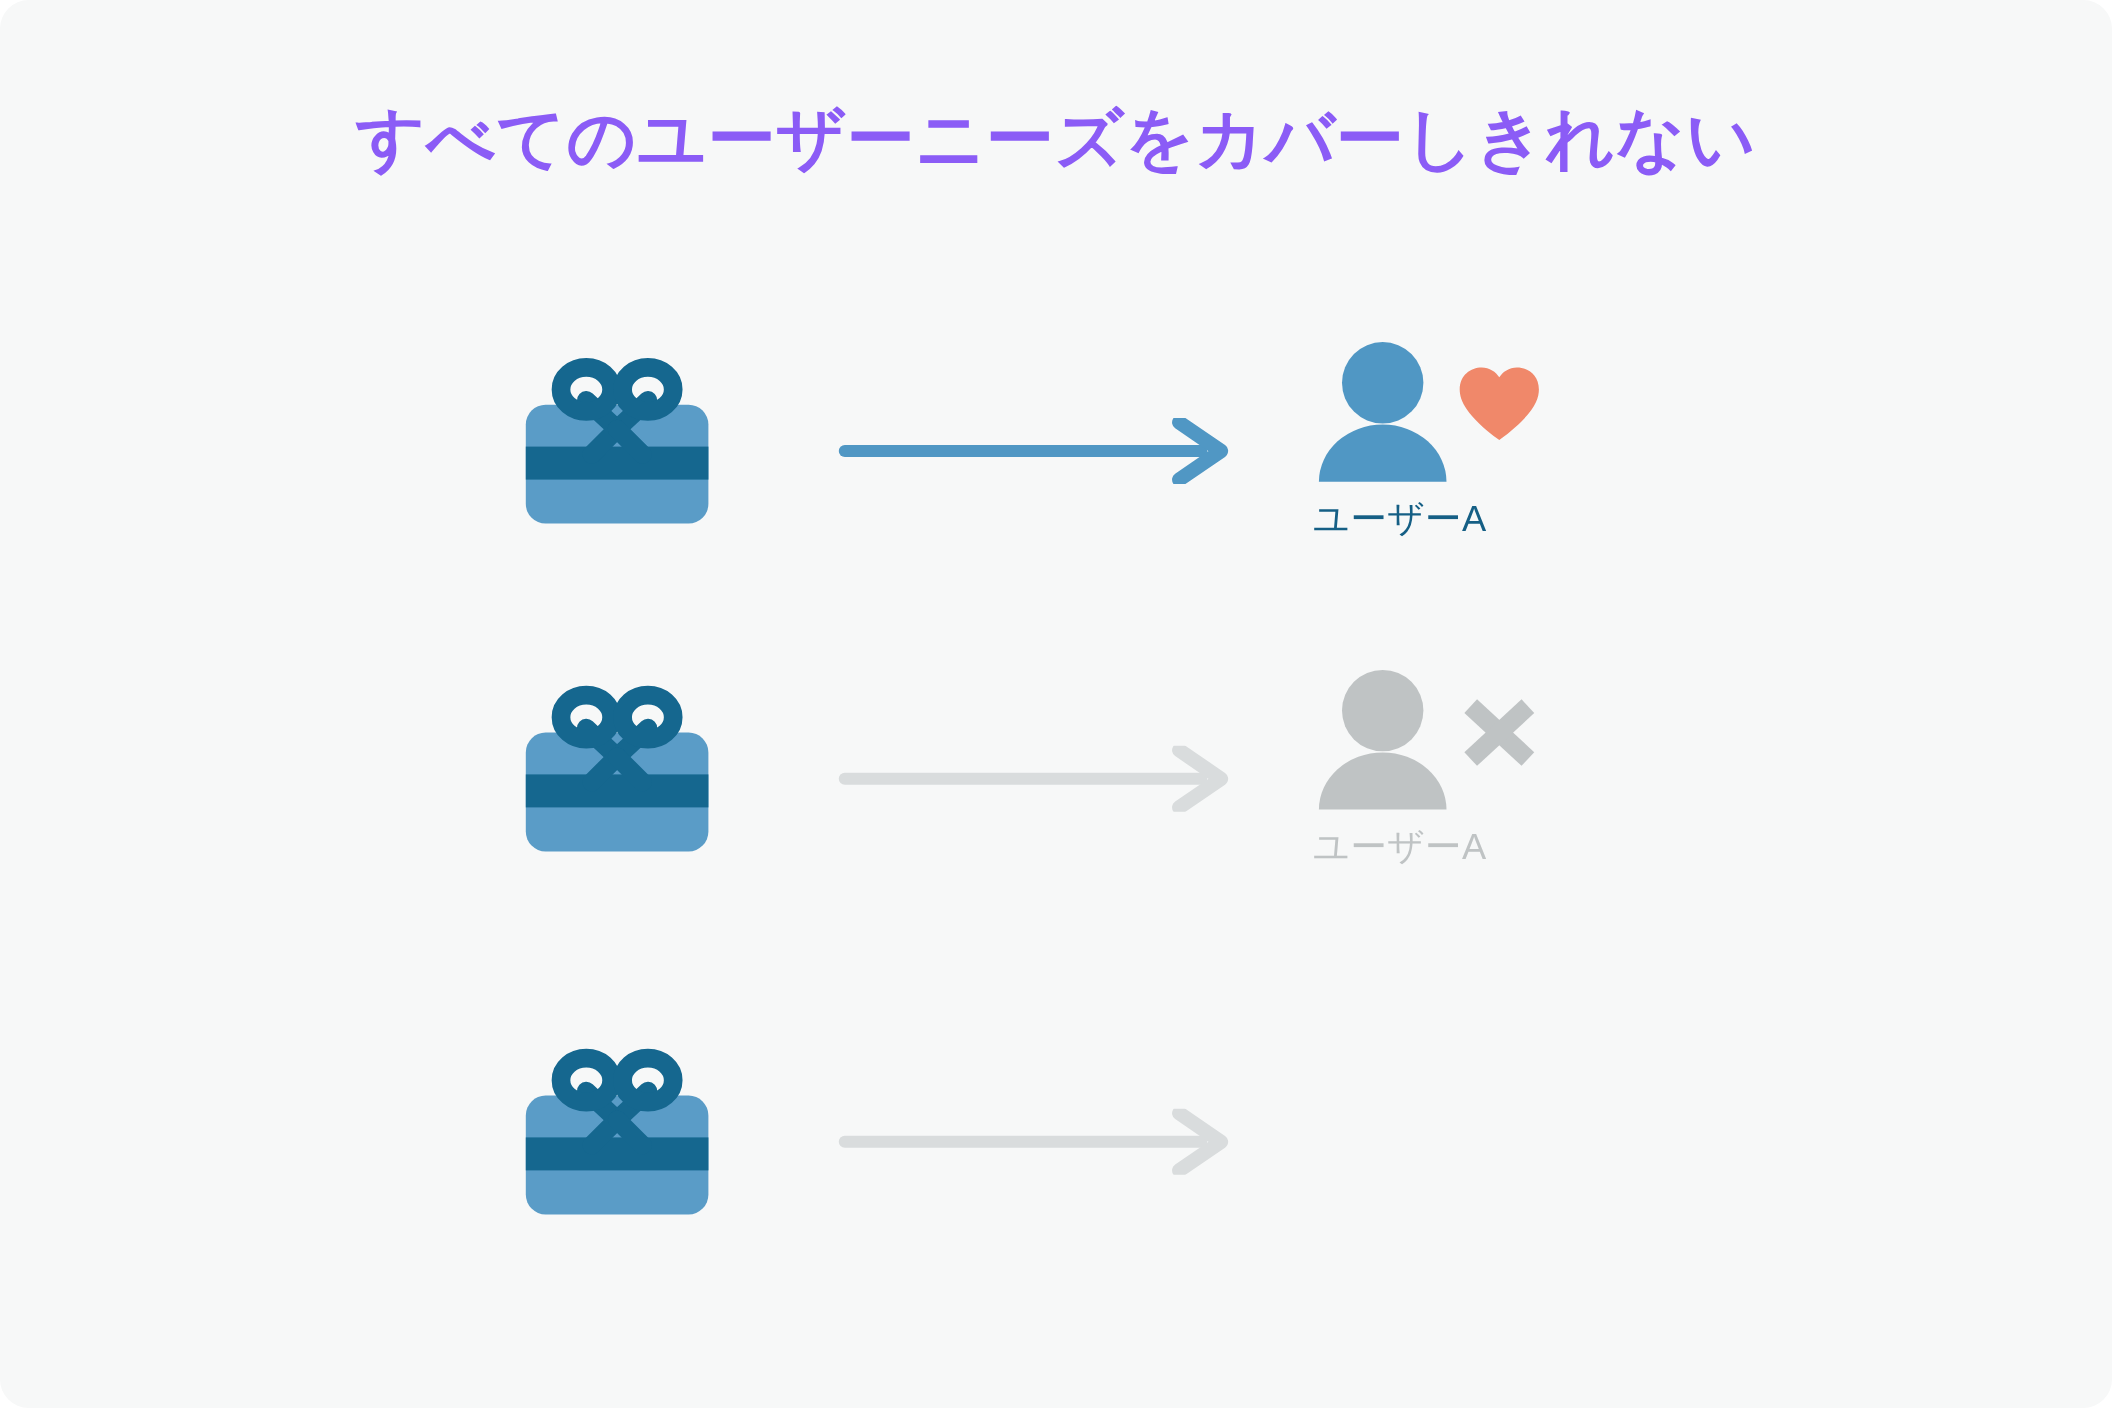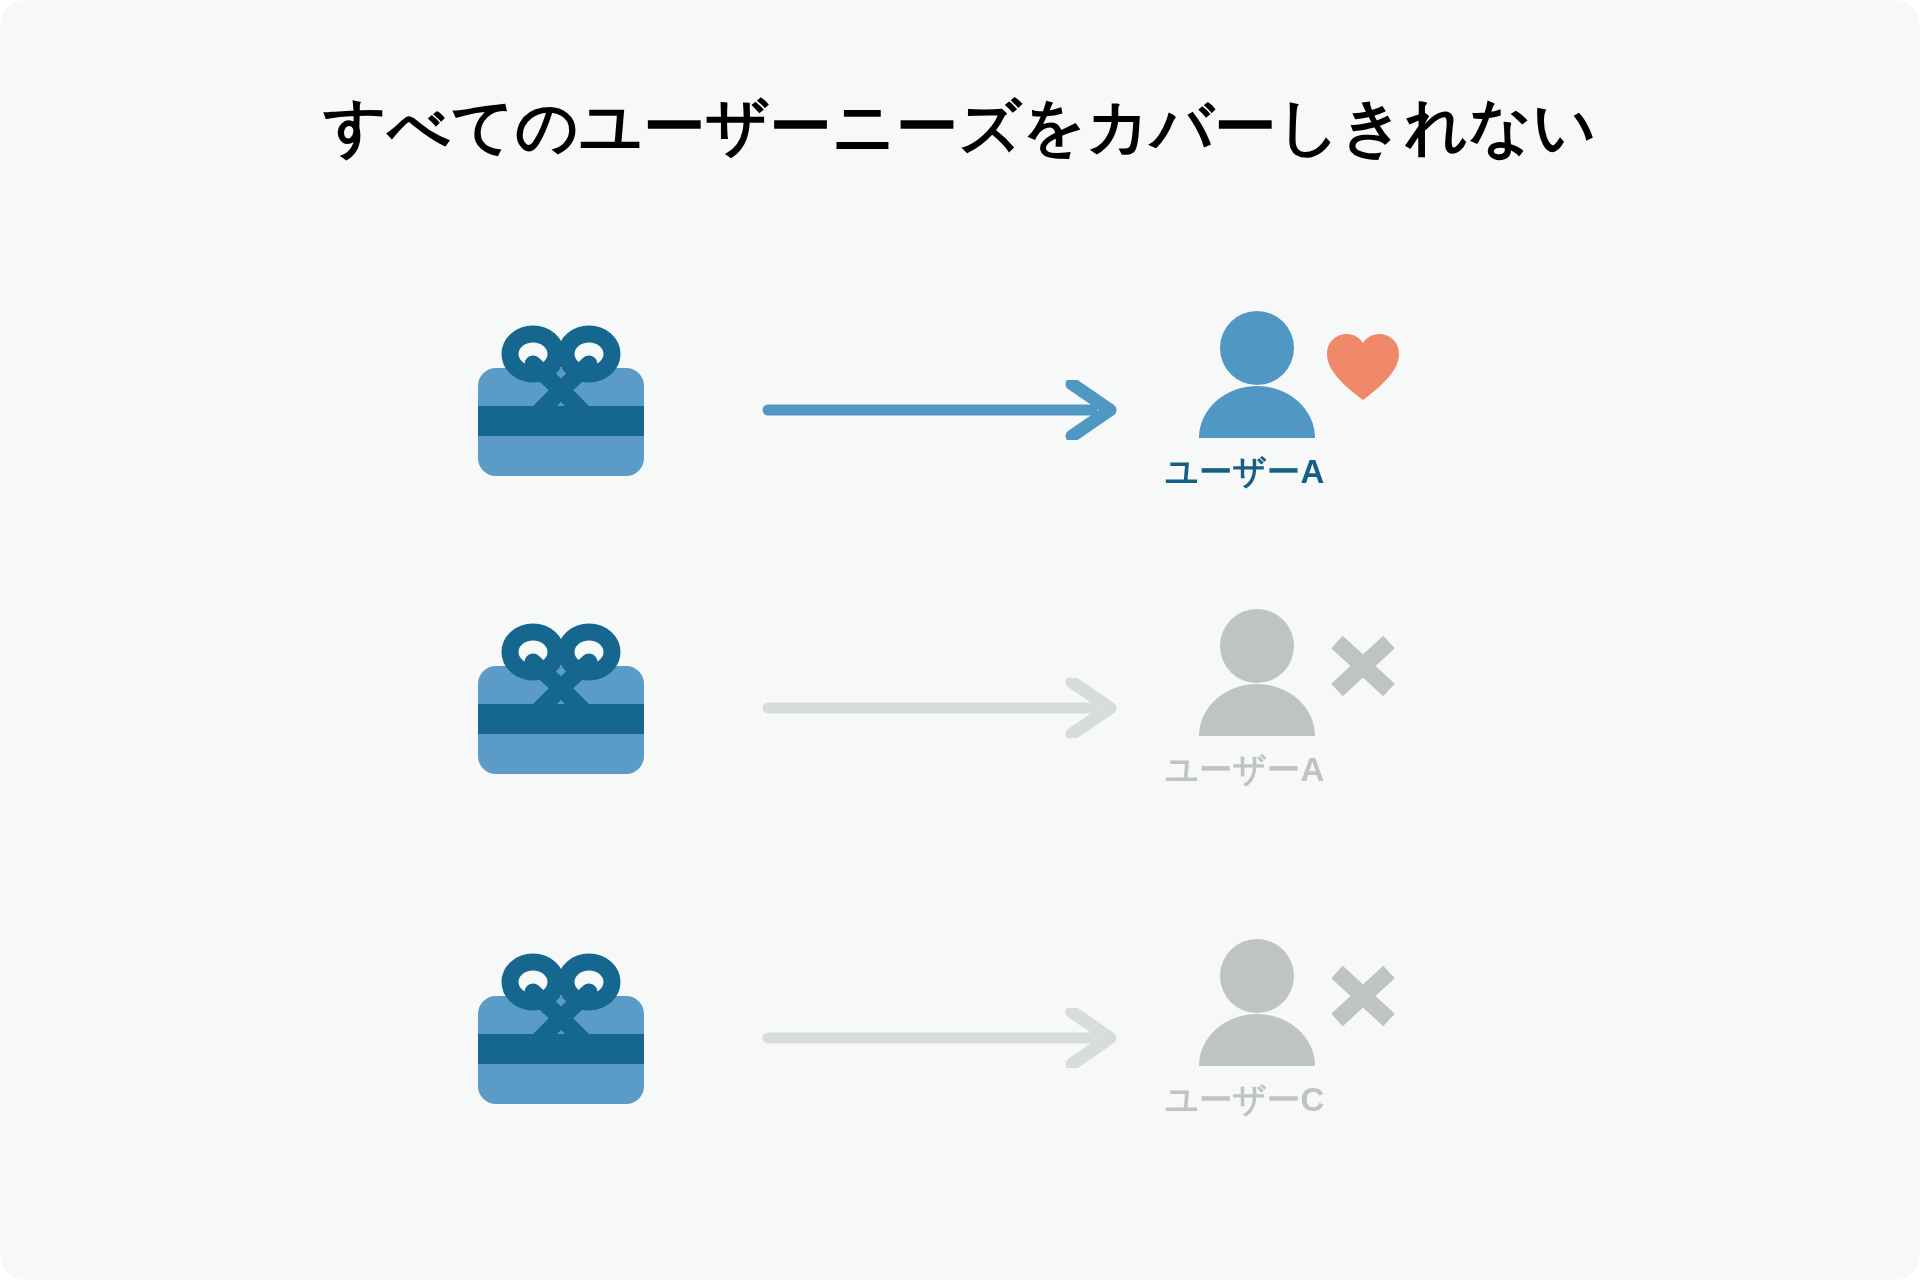--- a/index.html
+++ b/index.html
@@ -28,21 +28,21 @@
 
   #title {
     position: absolute;
     left: 0;
     top: 96px;
     width: 1920px;
     text-align: center;
     font-size: 62px;
     font-weight: 700;
     letter-spacing: 0.5px;
-    color: #000000;
+    color: #8b5cf6;
     white-space: nowrap;
     line-height: 1.0;
   }
 
   .row {
     position: absolute;
     left: 0;
     width: 1920px;
     height: 220px;
   }
@@ -94,23 +94,23 @@
     width: 80px;
     height: 80px;
   }
   .badge svg { display: block; width: 80px; height: 80px; }
 
   .person-label {
     position: absolute;
     left: -20px;
     top: 150px;
     width: 215px;
-    text-align: left;
+    text-align: center;
     font-size: 33px;
-    font-weight: 700;
+    font-weight: 400;
     letter-spacing: 0.5px;
     white-space: nowrap;
   }
   .label-active   { color: #155f85; }
   .label-inactive { color: #bfc3c4; }
 </style>
 </head>
 <body>
 
 <div id="card">
@@ -217,32 +217,15 @@
       </svg>
     </div>
 
     <div class="arrow">
       <svg viewBox="0 0 360 60" xmlns="http://www.w3.org/2000/svg">
         <line x1="6" y1="30" x2="330" y2="30" stroke="#d9dcdd" stroke-width="11" stroke-linecap="round"></line>
         <polyline points="310,4 348,30 310,56" fill="none" stroke="#d9dcdd" stroke-width="13" stroke-linecap="round" stroke-linejoin="round"></polyline>
       </svg>
     </div>
 
-    <div class="person-block">
-      <div class="person">
-        <svg viewBox="0 0 124 130" xmlns="http://www.w3.org/2000/svg">
-          <circle cx="62" cy="38" r="37" fill="#bfc3c4"></circle>
-          <path d="M4 128 a58 52 0 0 1 116 0 z" fill="#bfc3c4"></path>
-        </svg>
-      </div>
-      <div class="badge">
-        <svg viewBox="0 0 80 80" xmlns="http://www.w3.org/2000/svg">
-          <g stroke="#bfc3c4" stroke-width="17" stroke-linecap="butt">
-            <line x1="14" y1="16" x2="66" y2="64"></line>
-            <line x1="66" y1="16" x2="14" y2="64"></line>
-          </g>
-        </svg>
-      </div>
-      <div class="person-label label-inactive">ユーザーC</div>
-    </div>
   </div>
 
 </div>
 
 </body></html>

